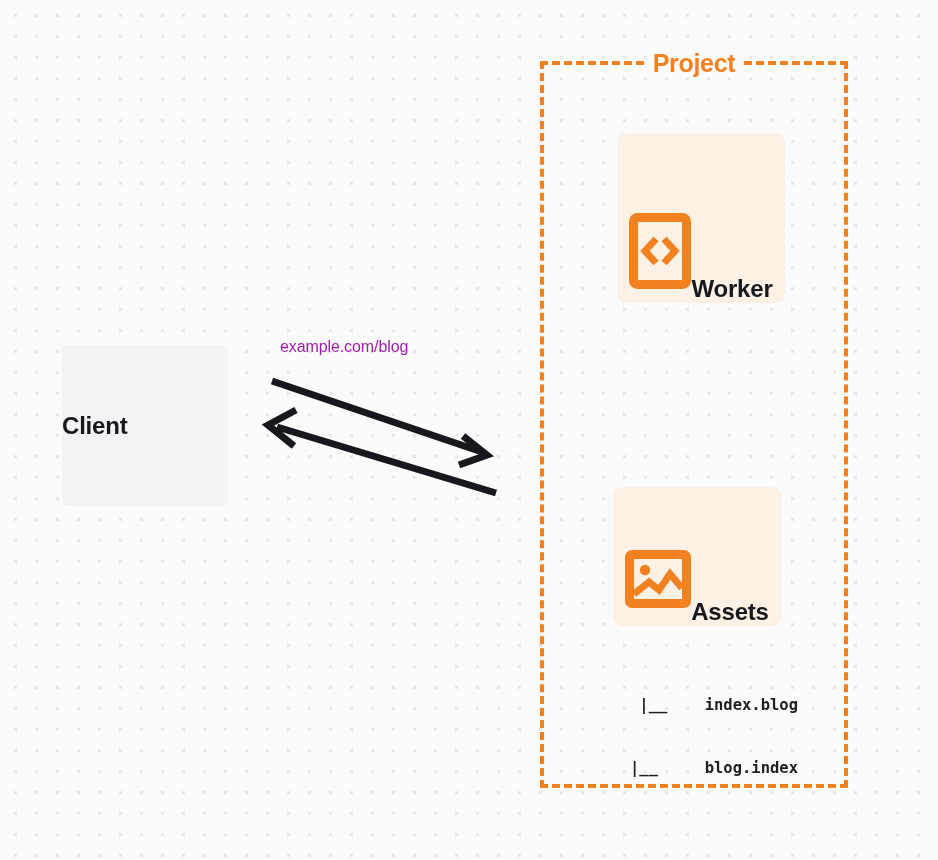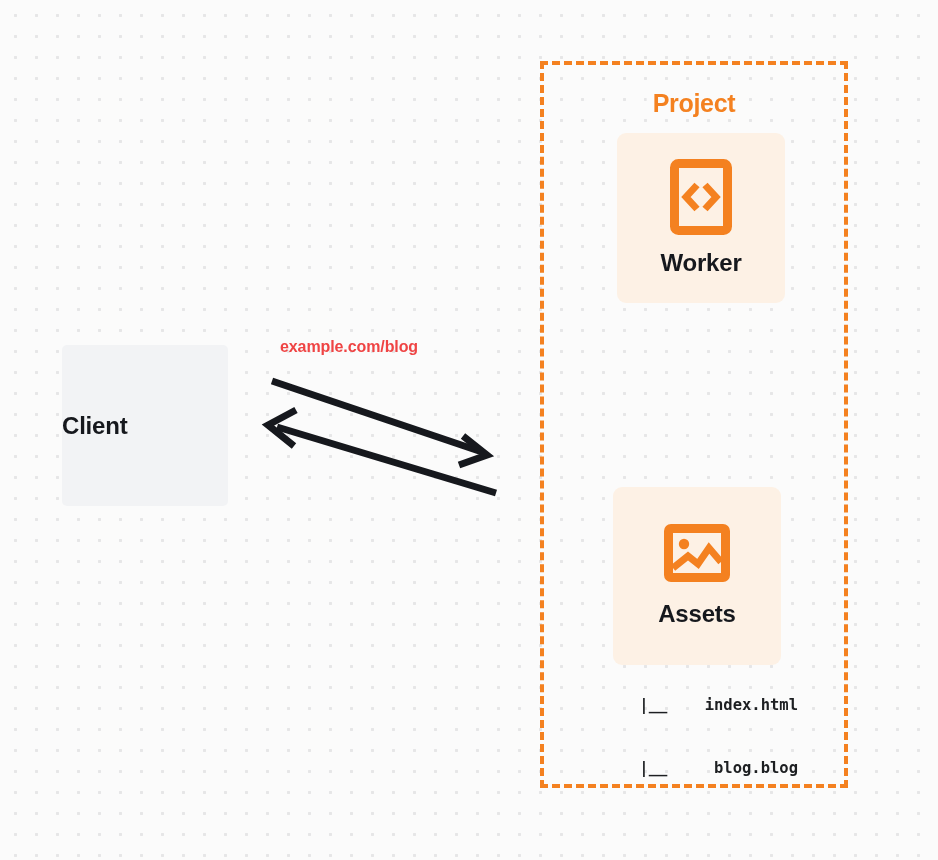--- a/index.html
+++ b/index.html
@@ -59,44 +59,43 @@
     left: 50%;
     top: -2px;
     transform: translate(-50%, -50%);
     background: #fbfbfb;
     padding: 0 6px;
     font-size: 25px;
     font-weight: bold;
     color: #f48120;
     white-space: nowrap;
     letter-spacing: -0.3px;
-    margin-top: 40px;
   }
 
   
   .svc-card {
     position: absolute;
     background: #fdf1e5;
     border-radius: 9px;
     display: flex;
-    flex-direction: column;
-    align-items: center;
+    flex-direction: row;
+    align-items: flex-end;
     justify-content: center;
   }
   .svc-card.worker {
     left: 73px;
     top: 68px;
     width: 168px;
     height: 170px;
   }
   .svc-card.assets {
     left: 69px;
     top: 422px;
     width: 168px;
-    height: 178px;
+    height: 139px;
   }
   .svc-icon {
     display: block;
   }
   .svc-icon.worker-ic { margin-bottom: 14px; }
   .svc-icon.assets-ic { margin-bottom: 18px; }
   .svc-label {
     font-size: 24px;
     font-weight: bold;
     color: #16181d;
@@ -117,22 +116,22 @@
     color: #1d1f22;
     white-space: pre;
   }
 
   
   .edge-label {
     position: absolute;
     left: 280px;
     top: 338px;
     font-size: 16px;
-    font-weight: bold;
-    color: #ef4444;
+    font-weight: normal;
+    color: #a21caf;
     letter-spacing: -0.1px;
     white-space: nowrap;
   }
 
   .arrows-svg {
     position: absolute;
     left: 0; top: 0;
     width: 938px; height: 860px;
     pointer-events: none;
   }
@@ -176,19 +175,19 @@
     <div class="svc-card assets">
       <svg class="svc-icon assets-ic" width="66" height="58" viewBox="0 0 66 58" xmlns="http://www.w3.org/2000/svg">
         <rect x="4.5" y="4.5" width="57" height="49" rx="2.5" ry="2.5" fill="none" stroke="#f48120" stroke-width="9"></rect>
         <circle cx="20" cy="20" r="5.2" fill="#f48120"></circle>
         <polyline points="9,44 24,32 34,40 45,24 57,38" fill="none" stroke="#f48120" stroke-width="7" stroke-linecap="butt" stroke-linejoin="miter"></polyline>
       </svg>
       <span class="svc-label">Assets</span>
     </div>
 
     <div class="file-tree">
-      <div>|__    index.html</div>
-      <div>|__     blog.blog</div>
+      <div>|__    index.blog</div>
+      <div>|__     blog.index</div>
       
     </div>
 
   </div>
 </div>
 
 </body></html>

